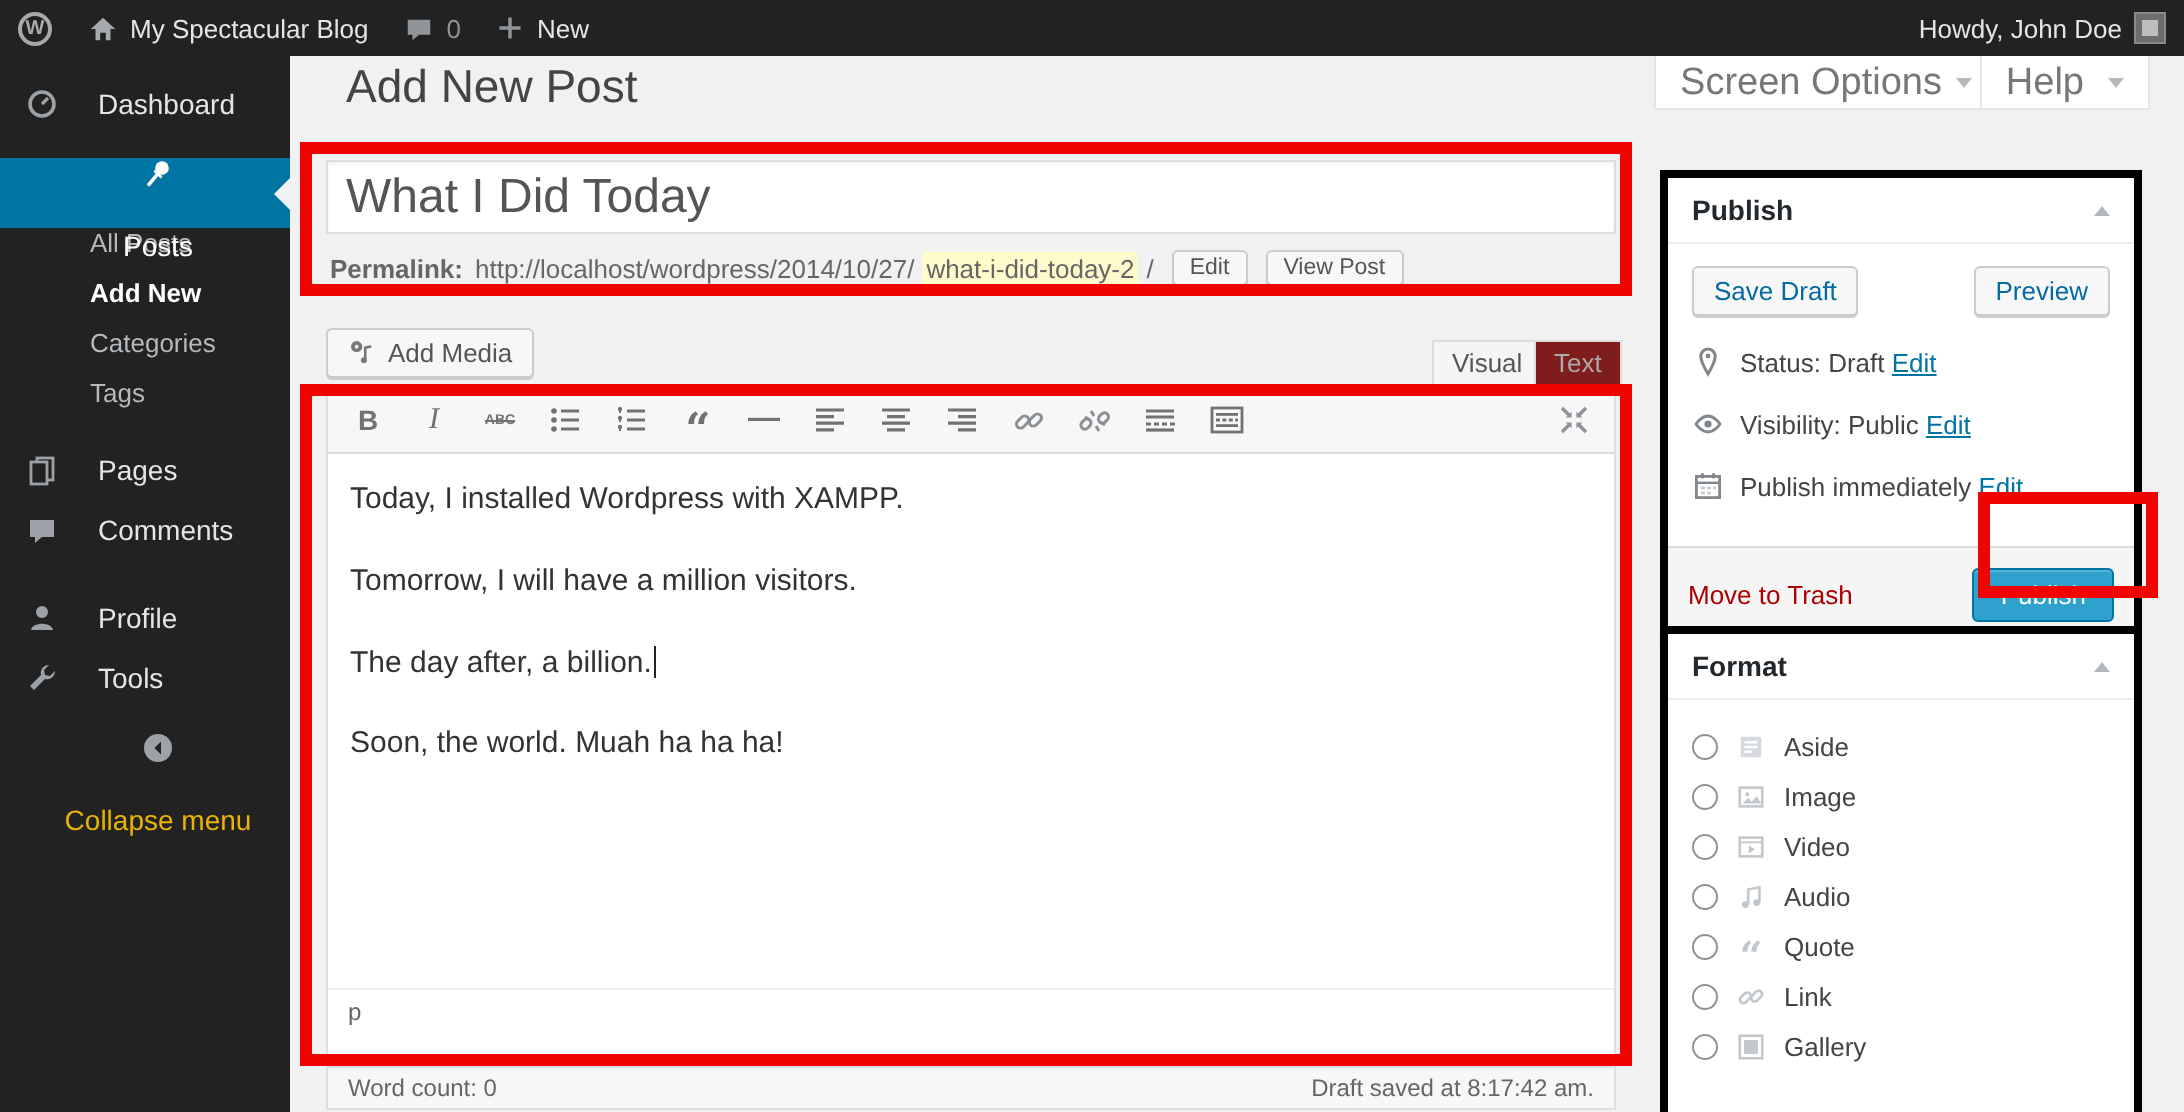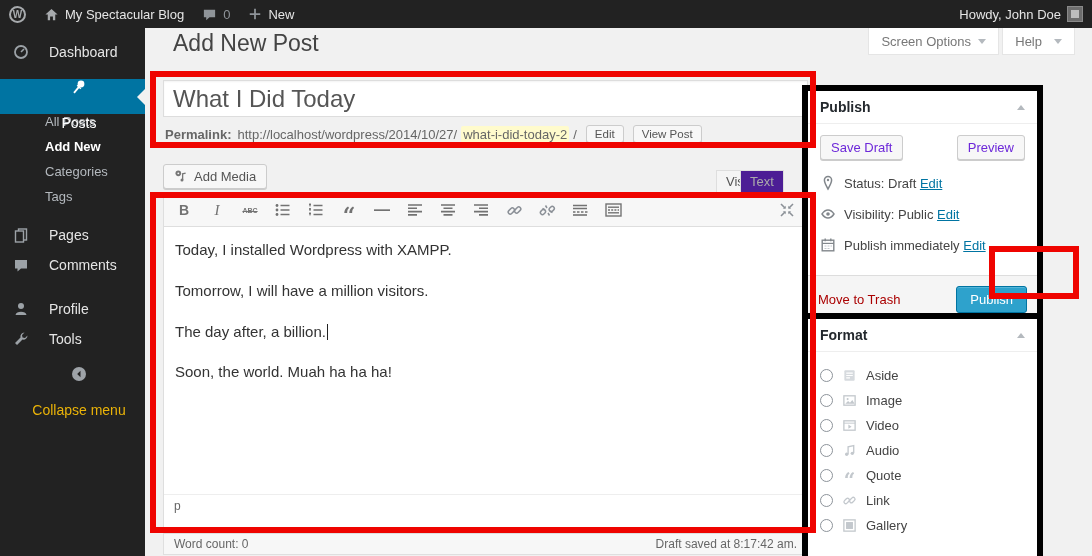--- a/index.html
+++ b/index.html
@@ -24,60 +24,60 @@
   .mi-active { background:#0074a2; color:#fff; height:35px; position:relative; }
   .mi-active:after { content:""; position:absolute; right:0; top:50%; margin-top:-8px; width:0; height:0; border:8px solid transparent; border-right:8px solid #f1f1f1; border-left:0; }
   .smi { display:flex; align-items:flex-start; height:25px; padding-left:45px; font-size:13px; color:#b4b9be; cursor:pointer; }
   .smi-current { color:#fff; font-weight:bold; }
   .mt9 { margin-top:9px; } .mt12 { margin-top:12px;flex-direction:column; } .mt10 { margin-top:10px; } .mt14 { margin-top:14px; }
   .pb6 { padding-bottom:6px; }
   .collapse-label { color:#eab308; }
 
   
   .page-title { left:173px; top:30px; font-size:23px; font-weight:400; color:#444; }
-  .screen-tab { top:28px; height:27px; line-height:25px; background:#fff; border:1px solid #e5e5e5; border-top:none; color:#777; font-size:13px; padding:0 12px; display:flex; align-items:center; gap:7px; cursor:pointer; }
+  .screen-tab { top:28px; height:27px; line-height:25px; background:#fff; border:1px solid #e5e5e5; border-top:none; color:#777; font-size:19px; padding:0 12px; display:flex; align-items:center; gap:7px; cursor:pointer; }
   .tri-down { width:0; height:0; border-left:4px solid transparent; border-right:4px solid transparent; border-top:5px solid #b4b9be; }
   .tri-up { width:0; height:0; border-left:4px solid transparent; border-right:4px solid transparent; border-bottom:5px solid #b4b9be; }
 
   
   .title-input { left:163px; top:80px; width:645px; height:37px; background:#fff; border:1px solid #ddd; box-shadow:inset 0 1px 2px rgba(0,0,0,.05); font-size:24px; color:#555; line-height:35px; padding:0 9px; white-space:nowrap; overflow:hidden; }
   .permalink { left:165px; top:125px; font-size:13px; color:#666; display:flex; align-items:center; gap:4px; white-space:nowrap; }
   .permalink b { font-weight:600; }
   .slug-hl { background:#fffbcc; padding:1px 2px; border-radius:2px; }
   .btn-sm { display:inline-block; background:#f7f7f7; border:1px solid #ccc; border-radius:3px; color:#555; font-size:11.5px; padding:2px 8px; margin-left:5px; cursor:pointer; box-shadow:0 1px 0 #ccc; }
 
   
   .add-media { left:163px; top:164px; height:25px; display:flex; align-items:center; gap:5px; background:#f7f7f7; border:1px solid #ccc; border-radius:3px; color:#555; font-size:13px; padding:0 10px; cursor:pointer; box-shadow:0 1px 0 #ccc; }
   .ed-tab { top:170px; height:23px; line-height:22px; font-size:13px; padding:0 9px; cursor:pointer; }
   .ed-tab-visual { left:716px; background:#f5f5f5; border:1px solid #dedede; border-bottom:none; color:#555; }
-  .ed-tab-text { left:740px; background:#4c1d95; border:1px solid #dedede; border-bottom:none; color:#aaa; }
+  .ed-tab-text { left:767px; background:#7f1d1d; border:1px solid #dedede; border-bottom:none; color:#aaa; }
 
   
   .editor { left:163px; top:193px; width:645px; height:340px; background:#fff; border:1px solid #dedede; }
   .mce-toolbar { height:33px; background:#f7f7f7; border-bottom:1px solid #dedede; display:flex; align-items:center; padding:0 10px; gap:13px; }
   .tb { width:20px; height:20px; display:flex; align-items:center; justify-content:center; color:#727272; cursor:pointer; flex:0 0 auto; }
   .tb-bold { font-weight:bold; font-size:14px; }
   .tb-italic { font-style:italic; font-family:"Liberation Serif", serif; font-size:15px; }
   .tb-strike { font-size:7px; font-weight:bold; text-decoration:line-through; letter-spacing:0; }
   .tb-quote { font-family:"DejaVu Serif", serif; font-size:22px; font-weight:bold; line-height:10px; padding-top:10px; }
   .tb-hr { font-weight:bold; }
   .tb-last { margin-left:auto; }
   .mce-content { padding:12px 11px; font-size:15px; color:#333; line-height:1.45; height:267px; cursor:text; }
   .mce-content p { margin-bottom:19px; }
   .caret { display:inline-block; width:1px; height:16px; background:#222; vertical-align:-3px; margin-left:1px; }
   .mce-path { height:22px; border-top:1px solid #eee; font-size:12px; color:#666; display:flex; align-items:center; padding-left:10px; }
 
   .wc-bar { left:163px; top:533px; width:645px; height:22px; background:#f7f7f7; border:1px solid #dfdfdf; font-size:12px; color:#666; display:flex; align-items:center; justify-content:space-between; padding:0 10px; }
 
   
-  .postbox { background:#fff; border:6px solid #000000; box-shadow:0 1px 1px rgba(0,0,0,.04); width:241px; left:802px; }
+  .postbox { background:#fff; border:4px solid #000000; box-shadow:0 1px 1px rgba(0,0,0,.04); width:241px; left:830px; }
   .pb-head { display:flex; align-items:center; justify-content:space-between; padding:8px 12px; border-bottom:1px solid #eee; font-size:14px; font-weight:bold; color:#23282d; cursor:pointer; }
   .pb-body { padding:11px 12px 10px 12px; font-size:13px; color:#444; }
   .row-btns { display:flex; justify-content:space-between; }
-  .btn { background:#f7f7f7; border:1px solid #ccc; border-radius:3px; color:#6d28d9; font-size:13px; padding:4px 10px; cursor:pointer; box-shadow:0 1px 0 #ccc; }
+  .btn { background:#f7f7f7; border:1px solid #ccc; border-radius:3px; color:#0369a1; font-size:13px; padding:4px 10px; cursor:pointer; box-shadow:0 1px 0 #ccc; }
   .meta-row { display:flex; align-items:center; gap:8px; margin-top:15px; }
   .meta-row .ic { width:16px; height:16px; flex:0 0 16px; }
   a.edit-link { color:#0074a2; text-decoration:underline; cursor:pointer; }
   .pb-foot { background:#f5f5f5; border-top:1px solid #ddd; padding:10px 10px; display:flex; align-items:center; justify-content:space-between; margin-top:12px; }
   .trash-link { color:#a00; font-size:13px; cursor:pointer; }
   .publish-btn { background:#2ea2cc; border:1px solid #0074a2; border-radius:3px; color:#fff; font-size:13px; padding:5px 13px; cursor:pointer; box-shadow:inset 0 1px 0 rgba(120,200,230,.5); }
 
   .fmt-row { display:flex; align-items:center; gap:8px; height:25px; font-size:13px; color:#444; }
   .radio { width:13px; height:13px; border:1px solid #8d939a; border-radius:50%; background:#fff; display:flex; align-items:center; justify-content:center; cursor:pointer; flex:0 0 13px; }
   .radio.sel { border-color:#333; }

